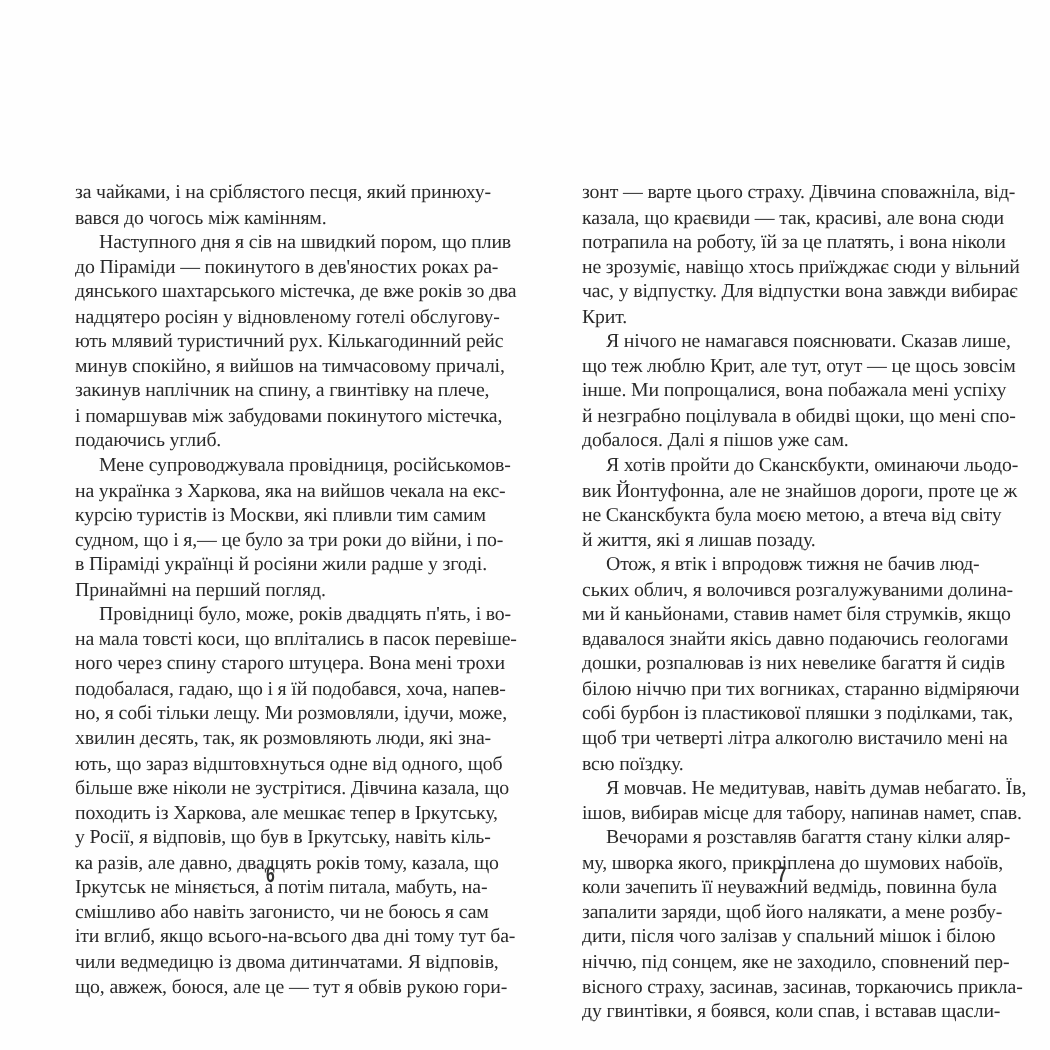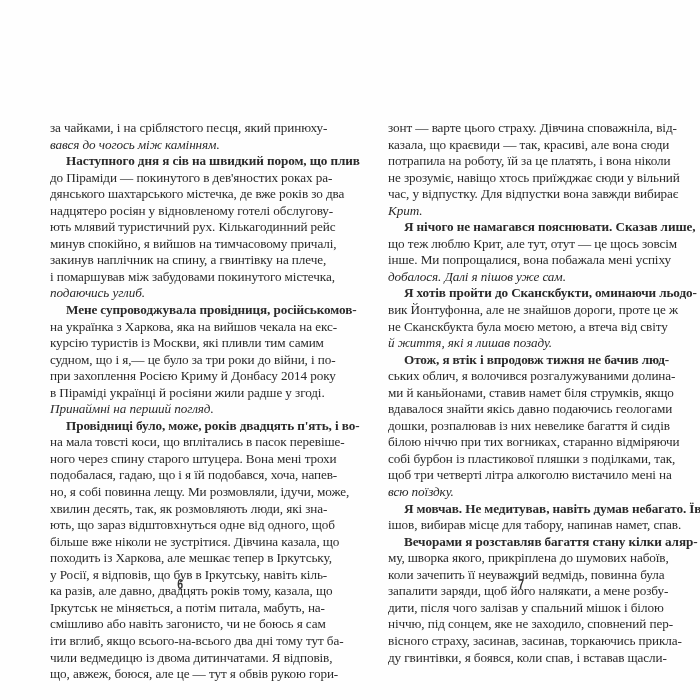--- a/index.html
+++ b/index.html
@@ -4,22 +4,22 @@
   <style>
     html, body { margin:0; padding:0; background:#ffffff; }
     body { width:700px; height:700px; position:relative; overflow:hidden;
       font-family:"Liberation Serif","DejaVu Serif",serif; color:#2a2a2a; }
     .spread { position:absolute; left:0; top:0; width:700px; height:700px; background:#fefefe; }
     .page { position:absolute; top:120px; width:265px; }
     .page.left { left:50px; }
     .page.right { left:388px; }
     .text { font-size:13.2px; line-height:16.55px; text-align:justify; letter-spacing:-0.1px; }
     .line { display:block; white-space:nowrap; text-align:justify; text-align-last:justify; height:16.55px; }
-    .line.last { text-align-last:left;font-style:italic; }
-    .line.indent { padding-left:16px;font-weight:bold; }
+    .line.last { text-align-last:left; }
+    .line.indent { padding-left:16px; }
     .pnum { position:absolute; top:575px; font-family:"Liberation Sans","DejaVu Sans",sans-serif;
       font-weight:bold; font-size:15px; color:#333; transform:scaleX(0.7); }
     .pnum.left { left:176px; }
     .pnum.right { left:517px; }
   </style>
 </head>
 <body>
 
 <div class="spread">
   <div class="page left">
@@ -32,28 +32,27 @@
         <span class="line">надцятеро росіян у відновленому готелі обслугову-</span>
         <span class="line">ють млявий туристичний рух. Кількагодинний рейс</span>
         <span class="line">минув спокійно, я вийшов на тимчасовому причалі,</span>
         <span class="line">закинув наплічник на спину, а гвинтівку на плече,</span>
         <span class="line">і помаршував між забудовами покинутого містечка,</span>
         <span class="line last">подаючись углиб.</span>
         <span class="line indent">Мене супроводжувала провідниця, російськомов-</span>
         <span class="line">на українка з Харкова, яка на вийшов чекала на екс-</span>
         <span class="line">курсію туристів із Москви, які пливли тим самим</span>
         <span class="line">судном, що і я,— це було за три роки до війни, і по-</span>
-        <span class="line">при захоплення Росією Криму й Донбасу 2014 року</span>
         <span class="line">в Піраміді українці й росіяни жили радше у згоді.</span>
         <span class="line last">Принаймні на перший погляд.</span>
         <span class="line indent">Провідниці було, може, років двадцять п'ять, і во-</span>
         <span class="line">на мала товсті коси, що вплітались в пасок перевіше-</span>
         <span class="line">ного через спину старого штуцера. Вона мені трохи</span>
         <span class="line">подобалася, гадаю, що і я їй подобався, хоча, напев-</span>
-        <span class="line">но, я собі повинна лещу. Ми розмовляли, ідучи, може,</span>
+        <span class="line">но, я собі тільки лещу. Ми розмовляли, ідучи, може,</span>
         <span class="line">хвилин десять, так, як розмовляють люди, які зна-</span>
         <span class="line">ють, що зараз відштовхнуться одне від одного, щоб</span>
         <span class="line">більше вже ніколи не зустрітися. Дівчина казала, що</span>
         <span class="line">походить із Харкова, але мешкає тепер в Іркутську,</span>
         <span class="line">у Росії, я відповів, що був в Іркутську, навіть кіль-</span>
         <span class="line">ка разів, але давно, двадцять років тому, казала, що</span>
         <span class="line">Іркутськ не міняється, а потім питала, мабуть, на-</span>
         <span class="line">смішливо або навіть загонисто, чи не боюсь я сам</span>
         <span class="line">іти вглиб, якщо всього-на-всього два дні тому тут ба-</span>
         <span class="line">чили ведмедицю із двома дитинчатами. Я відповів,</span>
@@ -66,20 +65,21 @@
     <div class="text" id="right-text">
         <span class="line">зонт — варте цього страху. Дівчина споважніла, від-</span>
         <span class="line">казала, що краєвиди — так, красиві, але вона сюди</span>
         <span class="line">потрапила на роботу, їй за це платять, і вона ніколи</span>
         <span class="line">не зрозуміє, навіщо хтось приїжджає сюди у вільний</span>
         <span class="line">час, у відпустку. Для відпустки вона завжди вибирає</span>
         <span class="line last">Крит.</span>
         <span class="line indent">Я нічого не намагався пояснювати. Сказав лише,</span>
         <span class="line">що теж люблю Крит, але тут, отут — це щось зовсім</span>
         <span class="line">інше. Ми попрощалися, вона побажала мені успіху</span>
+        <span class="line">й незграбно поцілувала в обидві щоки, що мені спо-</span>
         <span class="line last">добалося. Далі я пішов уже сам.</span>
         <span class="line indent">Я хотів пройти до Сканскбукти, оминаючи льодо-</span>
         <span class="line">вик Йонтуфонна, але не знайшов дороги, проте це ж</span>
         <span class="line">не Сканскбукта була моєю метою, а втеча від світу</span>
         <span class="line last">й життя, які я лишав позаду.</span>
         <span class="line indent">Отож, я втік і впродовж тижня не бачив люд-</span>
         <span class="line">ських облич, я волочився розгалужуваними долина-</span>
         <span class="line">ми й каньйонами, ставив намет біля струмків, якщо</span>
         <span class="line">вдавалося знайти якісь давно подаючись геологами</span>
         <span class="line">дошки, розпалював із них невелике багаття й сидів</span>

